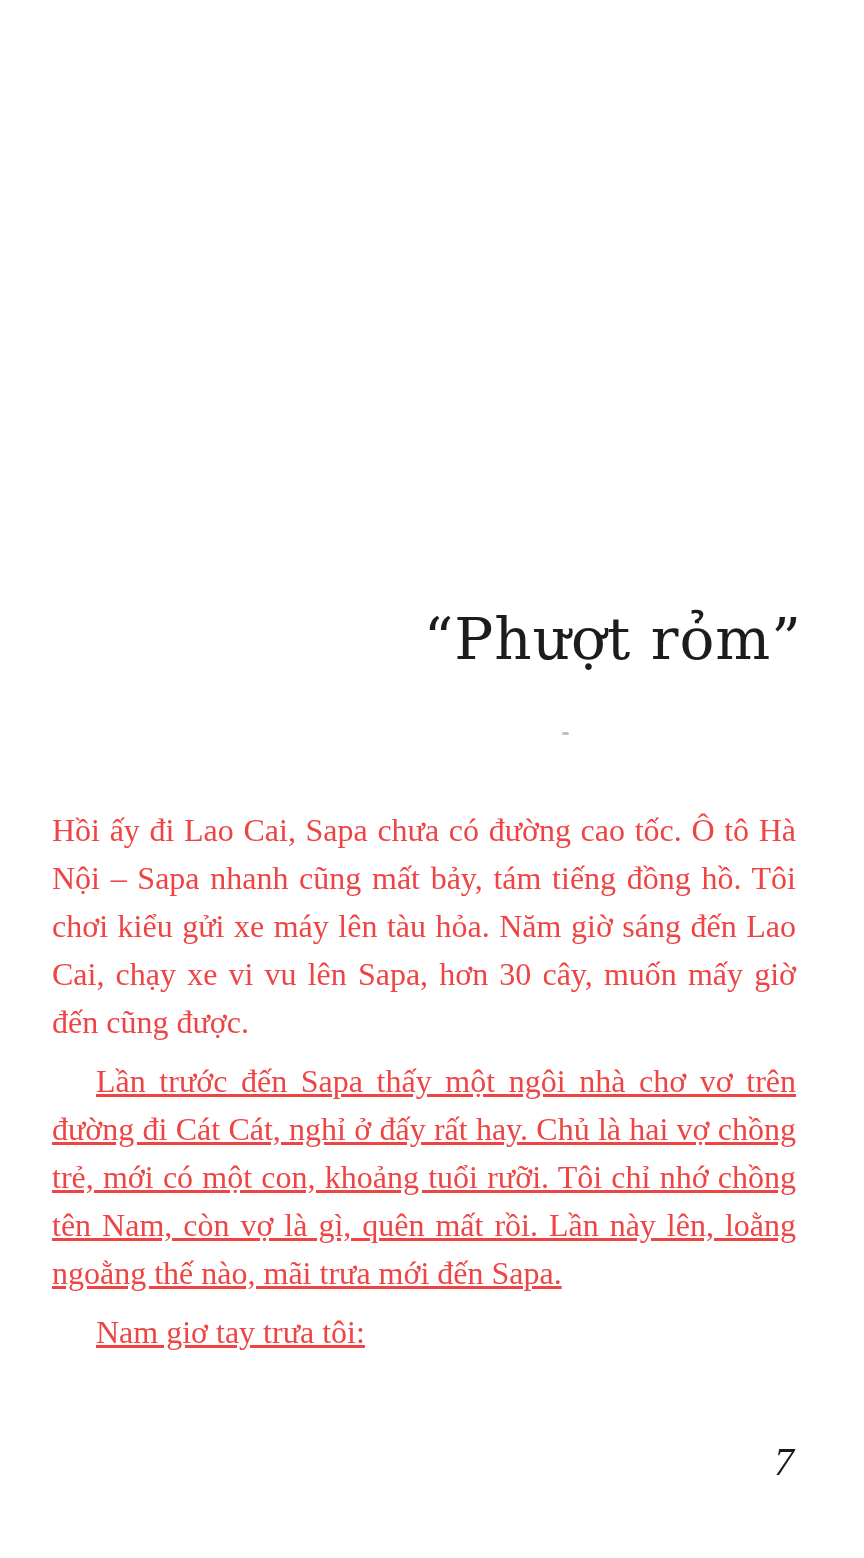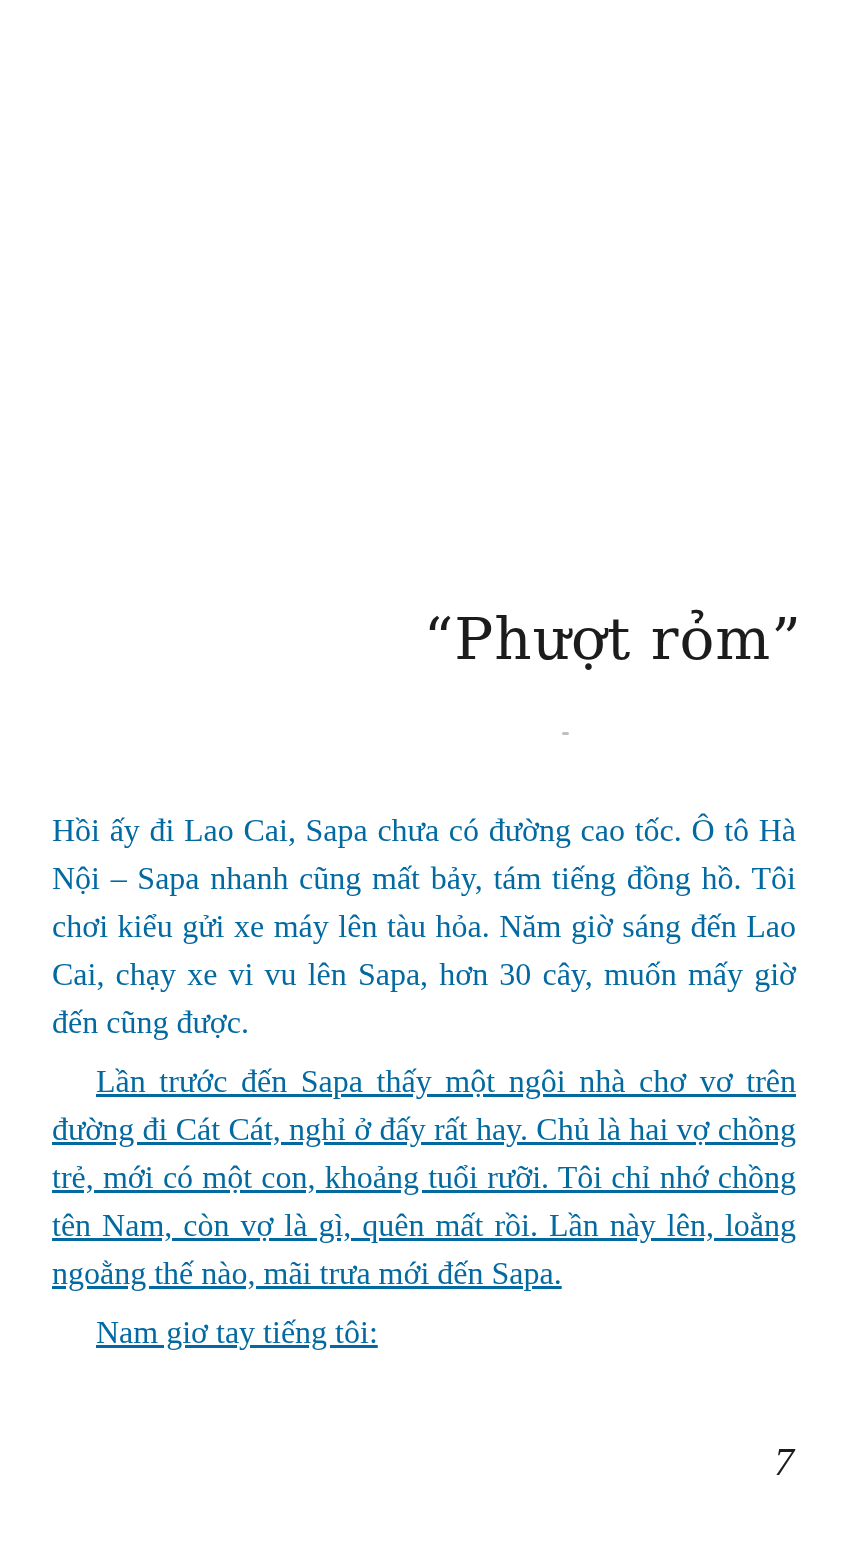--- a/index.html
+++ b/index.html
@@ -39,21 +39,21 @@
     border-radius: 2px;
   }
   .body-text {
     position: absolute;
     top: 806px;
     left: 52px;
     width: 744px;
     font-size: 32px;
     line-height: 48px;
     text-align: justify;
-    color: #0369a1;
+    color: #ef4444;
   }
   .body-text p {
     margin: 0 0 11px 0;
   }
   .body-text p.indent {
     text-indent: 44px;
     text-decoration: underline;
   }
   .page-number {
     position: absolute;
@@ -70,18 +70,18 @@
 
 <div class="page">
 
   <h1 class="chapter-title">“Phượt rỏm”</h1>
 
   <div class="ornament"></div>
 
   <div class="body-text">
       <p>Hồi ấy đi Lao Cai, Sapa chưa có đường cao tốc. Ô tô Hà Nội – Sapa nhanh cũng mất bảy, tám tiếng đồng hồ. Tôi chơi kiểu gửi xe máy lên tàu hỏa. Năm giờ sáng đến Lao Cai, chạy xe vi vu lên Sapa, hơn 30 cây, muốn mấy giờ đến cũng được.</p>
       <p class="indent">Lần trước đến Sapa thấy một ngôi nhà chơ vơ trên đường đi Cát Cát, nghỉ ở đấy rất hay. Chủ là hai vợ chồng trẻ, mới có một con, khoảng tuổi rưỡi. Tôi chỉ nhớ chồng tên Nam, còn vợ là gì, quên mất rồi. Lần này lên, loằng ngoằng thế nào, mãi trưa mới đến Sapa.</p>
-      <p class="indent">Nam giơ tay tiếng tôi:</p>
+      <p class="indent">Nam giơ tay trưa tôi:</p>
     </div>
 
   <div class="page-number">7</div>
 
 </div>
 
 </body></html>

